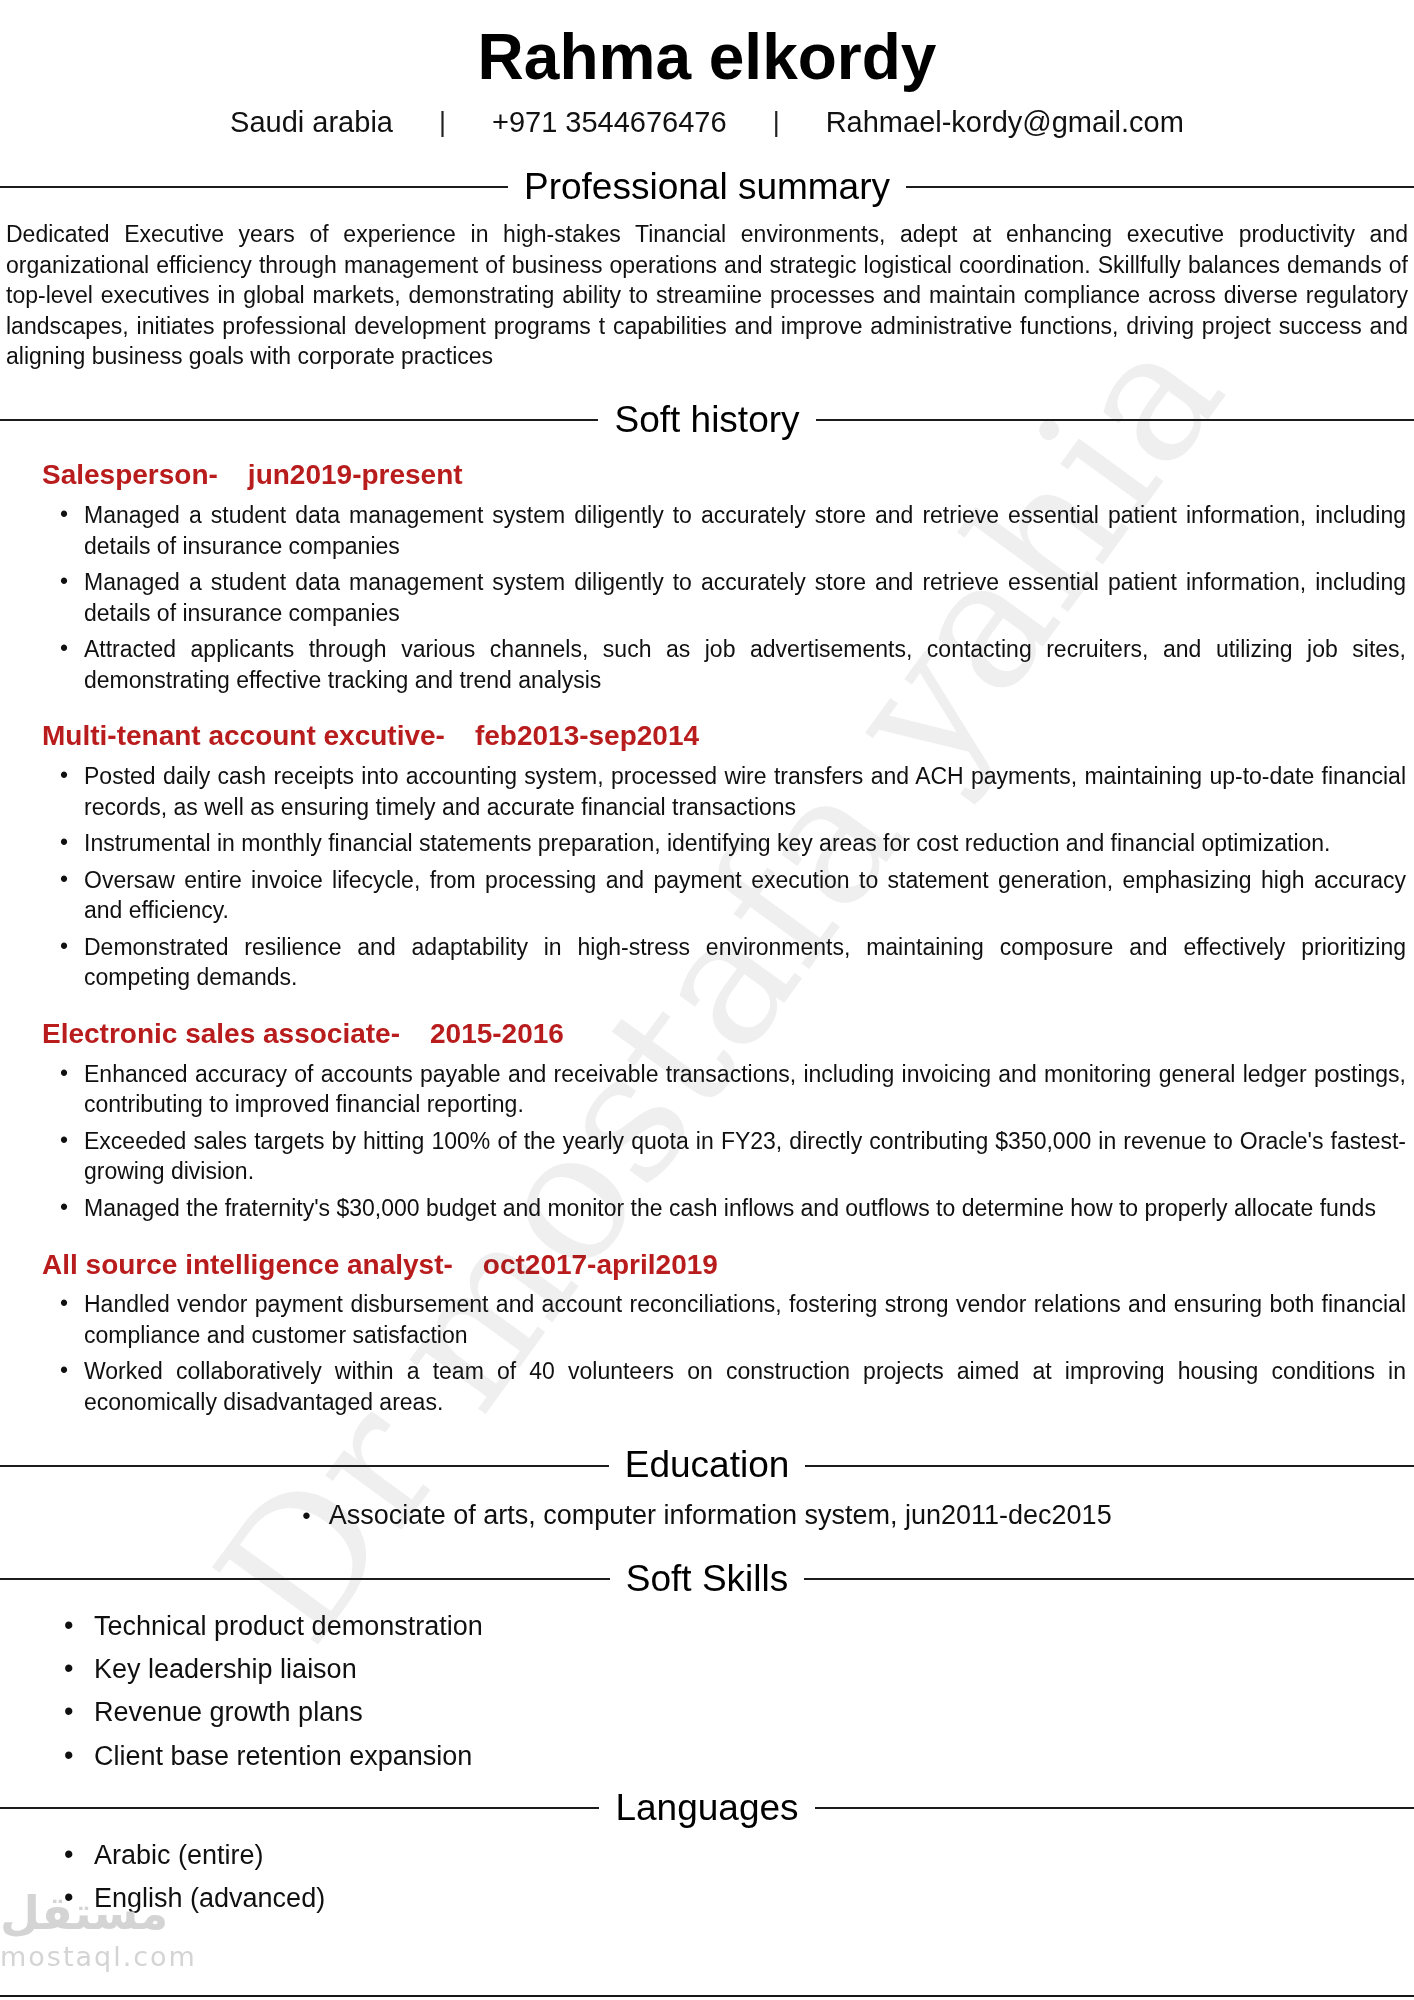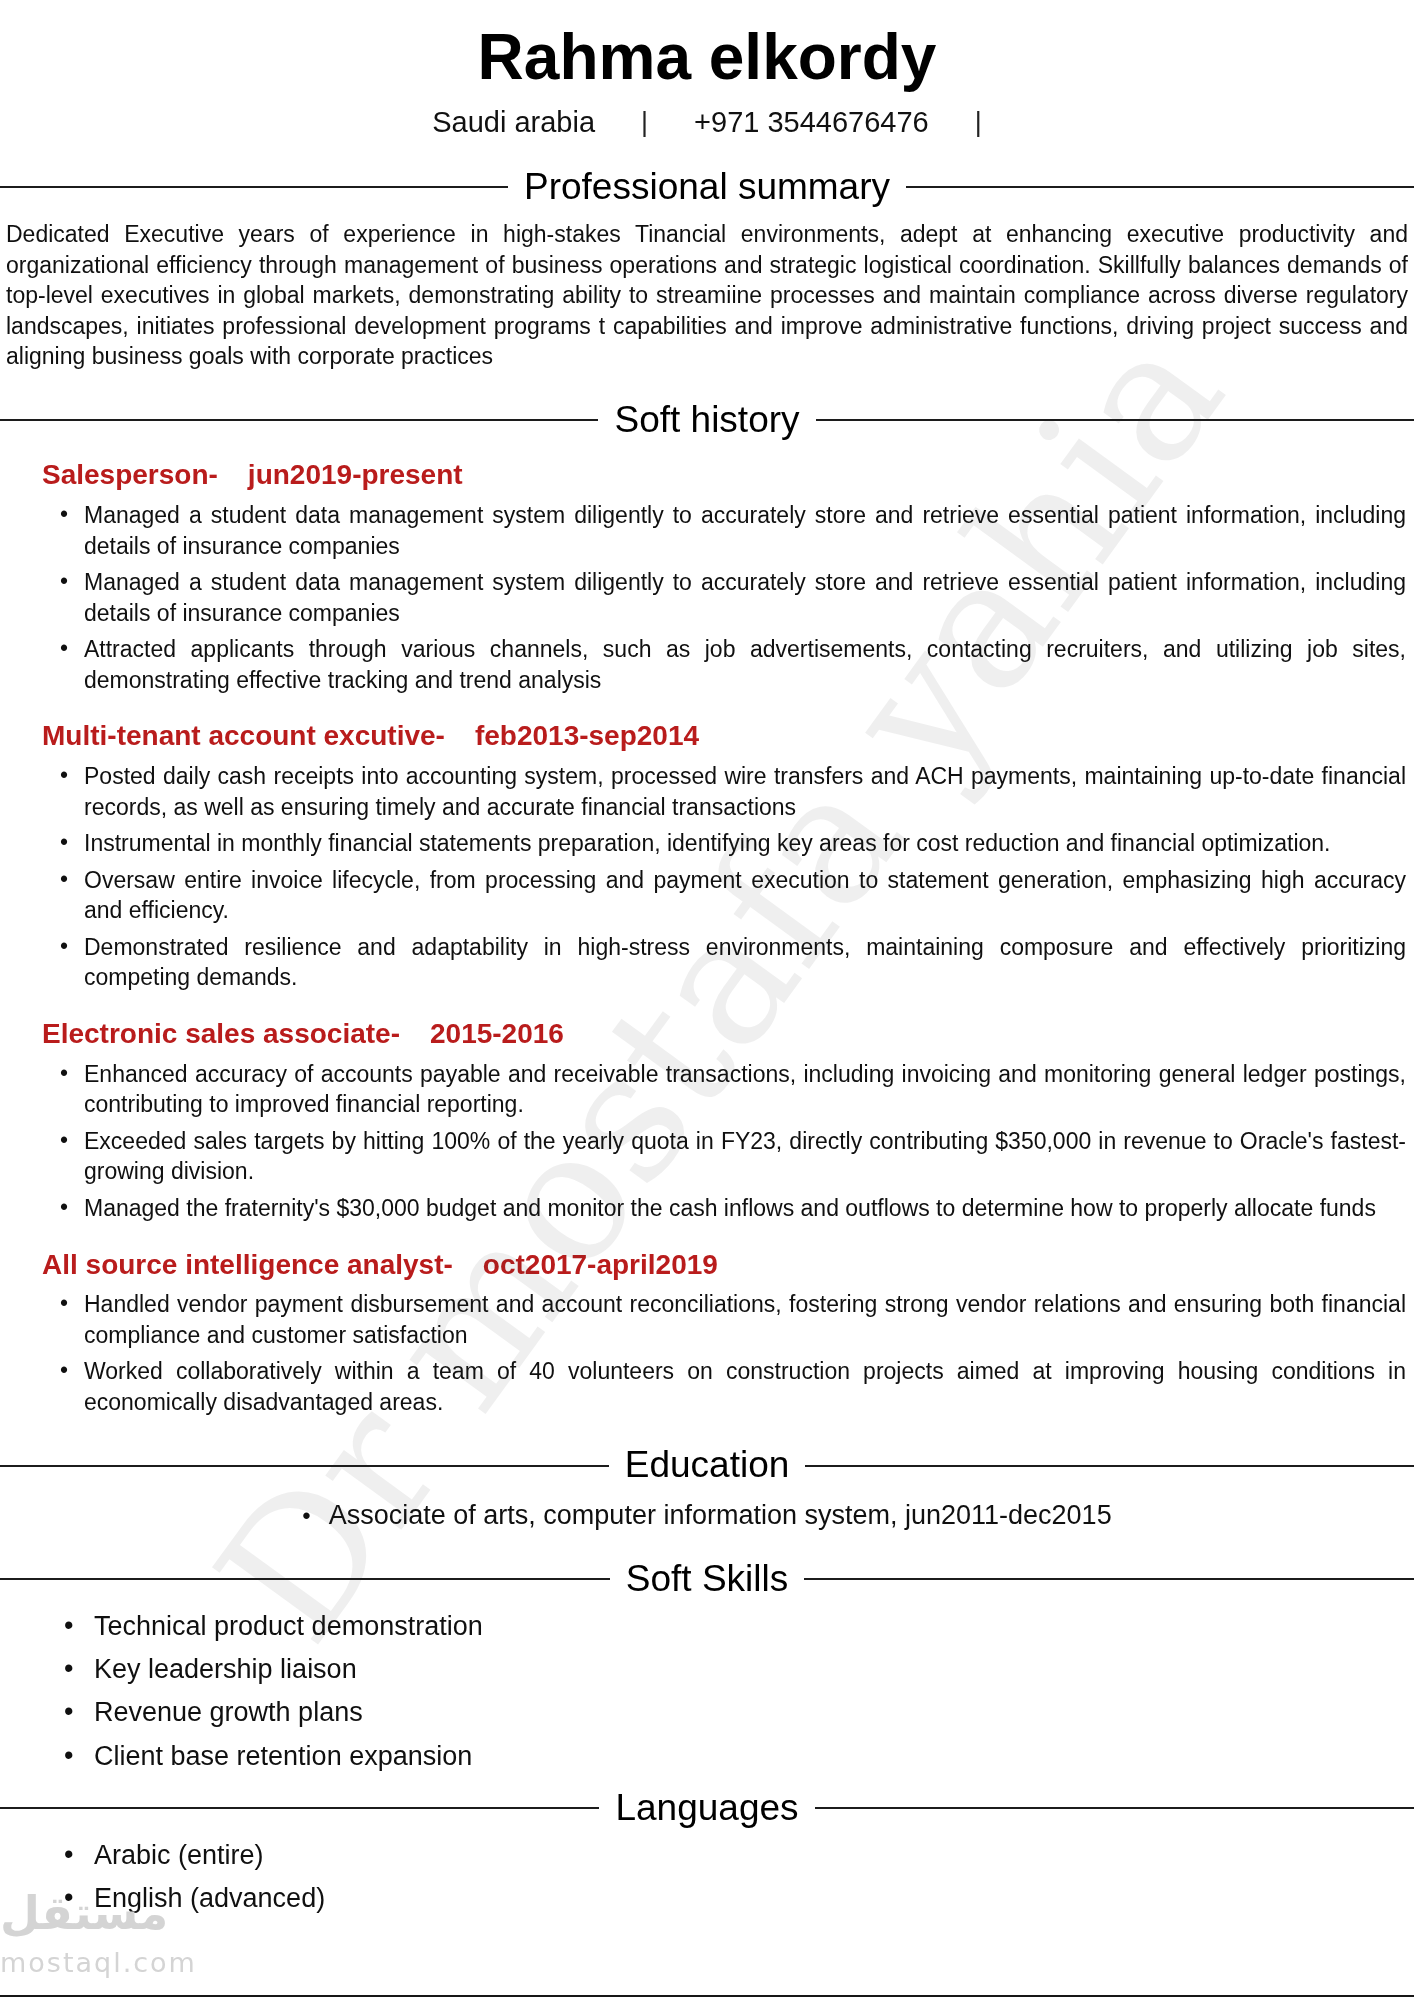--- a/index.html
+++ b/index.html
@@ -153,21 +153,21 @@
   }
   .wm-logo {
     font-size: 46px;
     font-weight: 700;
     line-height: 1.1;
     font-family: "DejaVu Sans", sans-serif;
   }
   .wm-site {
     font-size: 27px;
     letter-spacing: 2px;
-    margin-top: 8px;
+    margin-top: 2px;
     font-family: "DejaVu Sans", sans-serif;
   }
 
   .bottom-line {
     position: absolute;
     left: 0;
     right: 0;
     bottom: 3px;
     border-top: 2px solid #161616;
   }
@@ -179,20 +179,21 @@
 
   <div class="wm-diag">Dr mostafa yahia</div>
 
   <h1 class="name">Rahma elkordy</h1>
 
   <div class="contact">
     <span>Saudi arabia</span>
     <span class="sep">|</span>
     <span>+971 3544676476</span>
     <span class="sep">|</span>
+    <span>Rahmael-kordy@gmail.com</span>
   </div>
 
   <div class="section-header">
     <span>Professional summary</span>
   </div>
   <p class="summary">Dedicated Executive years of experience in high-stakes Tinancial environments, adept at enhancing executive productivity and organizational efficiency through management of business operations and strategic logistical coordination. Skillfully balances demands of top-level executives in global markets, demonstrating ability to streamiine processes and maintain compliance across diverse regulatory landscapes, initiates professional development programs t capabilities and improve administrative functions, driving project success and aligning business goals with corporate practices</p>
 
   <div class="section-header">
     <span>Soft history</span>
   </div>

